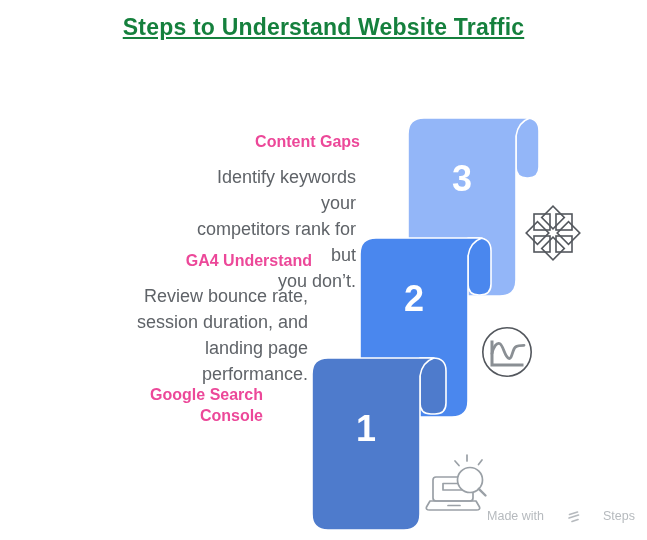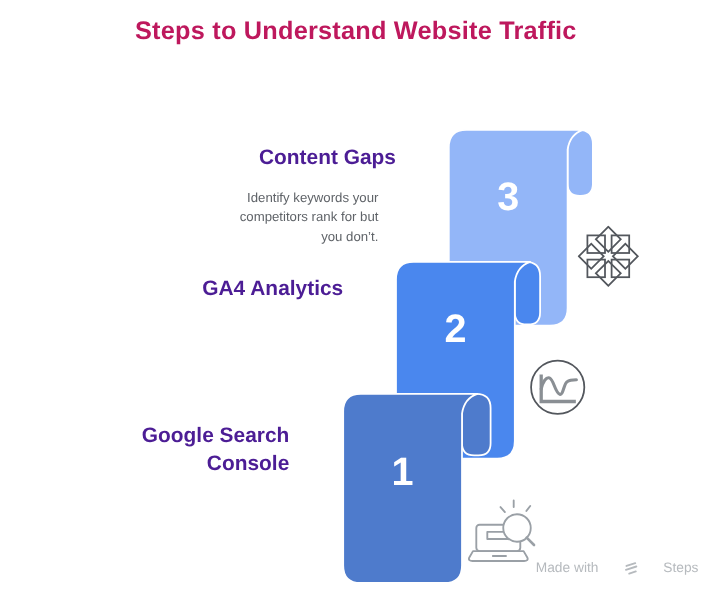--- a/index.html
+++ b/index.html
@@ -2,36 +2,37 @@
 <html><head>
 <meta charset="utf-8">
 <style>
   html,body { margin:0; padding:0; background:#ffffff; }
   .canvas {
     position:relative; width:647px; height:540px; background:#ffffff;
     font-family:"Liberation Sans", sans-serif; overflow:hidden;
   }
   .page-title {
     position:absolute; top:14px; left:0; right:0; margin:0;
-    text-align:center; font-size:23px; font-weight:bold; color:#be185d;
+    text-align:center; font-size:23px; font-weight:bold; color:#15803d;
     letter-spacing:0.2px;
+    text-decoration:underline;
   }
   .ribbons { position:absolute; left:0; top:0; }
   .ribbon-number {
     font-family:"Liberation Sans", sans-serif;
     font-size:36px; font-weight:bold; fill:#ffffff;
   }
   .step-text { position:absolute; text-align:right; }
   .step-title {
-    font-size:19px; font-weight:bold; color:#4c1d95;
+    font-size:16px; font-weight:bold; color:#ec4899;
     line-height:1.32; margin:0 0 12px 0; white-space:pre-line;
   }
   .step-desc {
-    font-size:12px; color:#5f6368; line-height:1.45;
-    margin:16px; white-space:pre-line;
+    font-size:18px; color:#5f6368; line-height:1.45;
+    margin:4px; white-space:pre-line;
   }
   .step-3-text { top:131px; right:287px; width:185px; }
   .step-2-text { top:250px; right:335px; width:190px; }
   .step-1-text { top:384px; right:384px; width:180px; }
   .icon { position:absolute; }
   .icon-ornament { left:525px; top:205px; }
   .icon-chart   { left:480px; top:325px; }
   .icon-laptop  { left:423px; top:452px; }
   .footer {
     position:absolute; right:12px; top:507px; height:18px;
@@ -69,21 +70,24 @@
   </svg>
 
   <div class="step-text step-3-text">
     <p class="step-title">Content Gaps</p>
     <p class="step-desc">Identify keywords your
 competitors rank for but
 you don’t.</p>
   </div>
 
   <div class="step-text step-2-text">
-    <p class="step-title">GA4 Analytics</p>
+    <p class="step-title">GA4 Understand</p>
+    <p class="step-desc">Review bounce rate,
+session duration, and
+landing page performance.</p>
   </div>
 
   <div class="step-text step-1-text">
     <p class="step-title">Google Search
 Console</p>
   </div>
 
   <svg class="icon icon-ornament" width="56" height="56" viewBox="-28 -28 56 56">
     <g fill="none" stroke="#53575d" stroke-width="1.6">
       <rect x="-19" y="-19" width="16" height="16"></rect>

